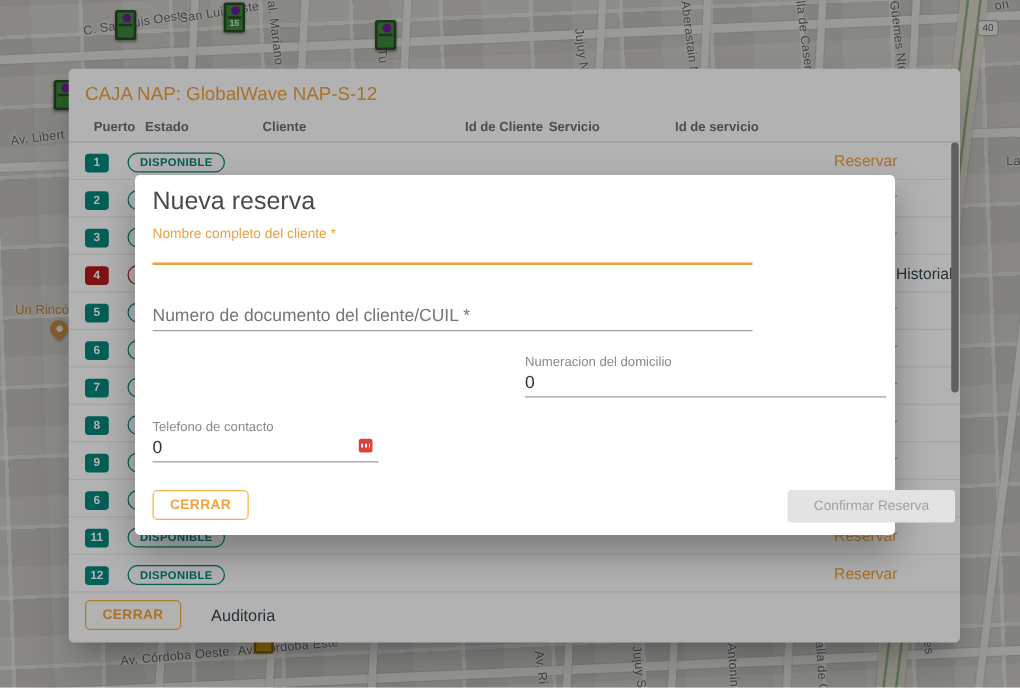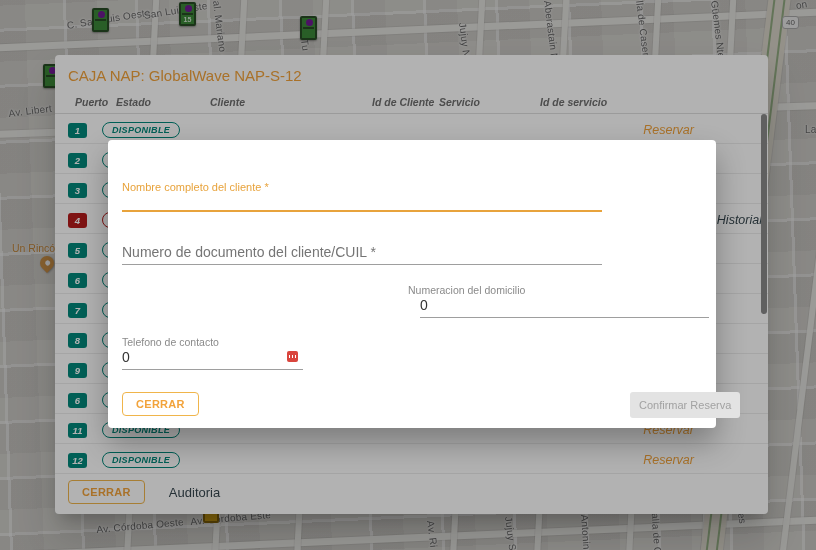--- a/index.html
+++ b/index.html
@@ -46,35 +46,35 @@
   
   #backdrop1 { position:absolute; inset:0; background:rgba(0,0,0,.10); z-index:5; }
   #backdrop2 { position:absolute; inset:0; background:rgba(0,0,0,.30); z-index:7; }
 
   
   #nap-dialog { position:absolute; left:55px; top:55px; width:713px; height:459px; background:#fff;
     border-radius:4px; box-shadow:0 11px 15px -7px rgba(0,0,0,.2), 0 24px 38px 3px rgba(0,0,0,.14);
     z-index:6; overflow:hidden; }
   .nap-title { padding:12px 0 6px 13px; font-size:15px; font-weight:normal; color:#f2a33b; }
   .nap-header, .nap-row { display:grid; grid-template-columns:45px 110px 162px 67px 101px 100px 1fr;
-    align-items:center;font-style:italic; }
+    align-items:center; }
   .nap-header { height:24px; border-bottom:1px solid #dedede; }
   .nap-header .hcell { font-size:10.5px; font-weight:bold; color:#6f6f6f; }
   .nap-header .hcell:nth-child(1){ padding-left:20px; }
   .nap-header .hcell:nth-child(2){ padding-left:16px; }
   .nap-row { height:30px; border-bottom:1px solid #ececec; }
   .port-cell { padding-left:13px; }
   .port-badge { display:inline-block; width:19px; height:15px; border-radius:3px; background:#00897b;
     color:#fff; font-size:9.5px; font-weight:bold; text-align:center; line-height:15px; }
   .port-badge.red { background:#b71c1c; }
   .estado-cell { padding-left:2px; }
   .estado-pill { display:inline-block; border:1.5px solid #00897b; color:#00897b; border-radius:9px;
     font-size:9px; font-weight:bold; letter-spacing:.3px; padding:2px 9px 2px; }
   .estado-pill.red { border-color:#b71c1c; color:#b71c1c; }
-  .action-cell { text-align:right; padding-right:74px; }
+  .action-cell { text-align:right; padding-right:50px; }
   .action-link { font-size:12.5px; font-weight:500; color:#f2a33b; cursor:pointer; }
   .action-link.dark { color:#37474f; }
   .nap-row[data-edge="true"] .action-cell { padding-right:6px; }
   .nap-footer { position:absolute; left:13px; bottom:10px; display:flex; align-items:center; gap:24px; }
   .btn-outline-amber { background:transparent; border:1.5px solid #f0b54b; color:#f2a33b; font-weight:bold;
     font-size:11px; letter-spacing:.3px; border-radius:4px; padding:5px 13px; cursor:pointer;
     font-family:"Liberation Sans", sans-serif; }
   .btn-text-dark { background:none; border:none; font-size:13px; font-weight:500; color:#37474f;
     cursor:pointer; font-family:"Liberation Sans", sans-serif; }
   .scroll-thumb { position:absolute; right:1px; top:59px; width:6px; height:200px; background:#8a8a8a;
@@ -85,33 +85,33 @@
     border-radius:4px; box-shadow:0 15px 30px rgba(0,0,0,.3); z-index:8; }
   .rv-title { position:absolute; left:14px; top:10px; font-size:20px; color:#4a4a4a; }
   .rv-label-amber { position:absolute; left:14px; top:41px; font-size:11px; color:#e8a33c; }
   .rv-input { position:absolute; border:none; outline:none; background:transparent; font-size:14px;
     color:#333; font-family:"Liberation Sans", sans-serif; padding:0 0 4px; }
   .rv-input::placeholder { color:#757575; opacity:1; }
   #f-nombre   { left:14px; top:50px; width:480px; border-bottom:2px solid #e8a33c; }
   #f-documento{ left:14px; top:104px; width:480px; border-bottom:1px solid #9e9e9e; }
   #f-direccion{ left:16px; top:160px; width:180px; border-bottom:1px solid #9e9e9e; }
   .rv-small-label { position:absolute; font-size:10.5px; color:#8a8a8a; }
-  #l-numeracion { left:300px; top:144px;text-align:center; }
+  #l-numeracion { left:312px; top:144px;text-align:center; }
   #f-numeracion { left:312px; top:157px; width:289px; border-bottom:1px solid #9e9e9e; }
   #l-telefono { left:14px; top:196px; }
   #f-telefono { left:14px; top:209px; width:181px; border-bottom:1px solid #9e9e9e; }
   .tel-icon { position:absolute; left:179px; top:211px; width:11px; height:11px; background:#d9453d;
     border-radius:2px; }
   .tel-icon:after { content:""; position:absolute; left:2px; top:4px; width:7px; height:3px;
     background:repeating-linear-gradient(90deg, #fff 0 1.5px, transparent 1.5px 3px); }
   #f-correo   { left:313px; top:205px; width:288px; border-bottom:1px solid #9e9e9e; }
   .rv-actions-left  { position:absolute; left:14px; top:252px; }
   .rv-actions-right { position:absolute; left:522px; top:252px; }
   .btn-disabled { background:#e3e3e3; border:none; color:#a2a2a2; font-size:11px; border-radius:3px;
-    padding:7px 9px; font-family:"Liberation Sans", sans-serif; white-space:nowrap; }
+    padding:7px 21px; font-family:"Liberation Sans", sans-serif; white-space:nowrap; }
 </style>
 </head>
 <body>
 
 <div id="stage">
 
   <div id="map">
     <div class="map-grid"></div>
     <div class="road h" style="top:26px; transform:rotate(-2.5deg);"></div>
     <div class="road h" style="top:116px; transform:rotate(-2deg);"></div>
@@ -299,20 +299,21 @@
     <div class="nap-footer">
       <button class="btn-outline-amber">CERRAR</button>
       <button class="btn-text-dark">Auditoria</button>
     </div>
     <div class="scroll-thumb"></div>
   </div>
 
   <div id="backdrop2"></div>
 
   <div id="reserva-dialog">
+    <div class="rv-title">Nueva reserva</div>
 
     <div class="rv-label-amber">Nombre completo del cliente *</div>
     <input class="rv-input" id="f-nombre" value="" style="">
 
     <input class="rv-input" id="f-documento" placeholder="Numero de documento del cliente/CUIL *" style="">
 
 
     <div class="rv-small-label" id="l-numeracion">Numeracion del domicilio</div>
     <input class="rv-input" id="f-numeracion" value="0" style="">
 

